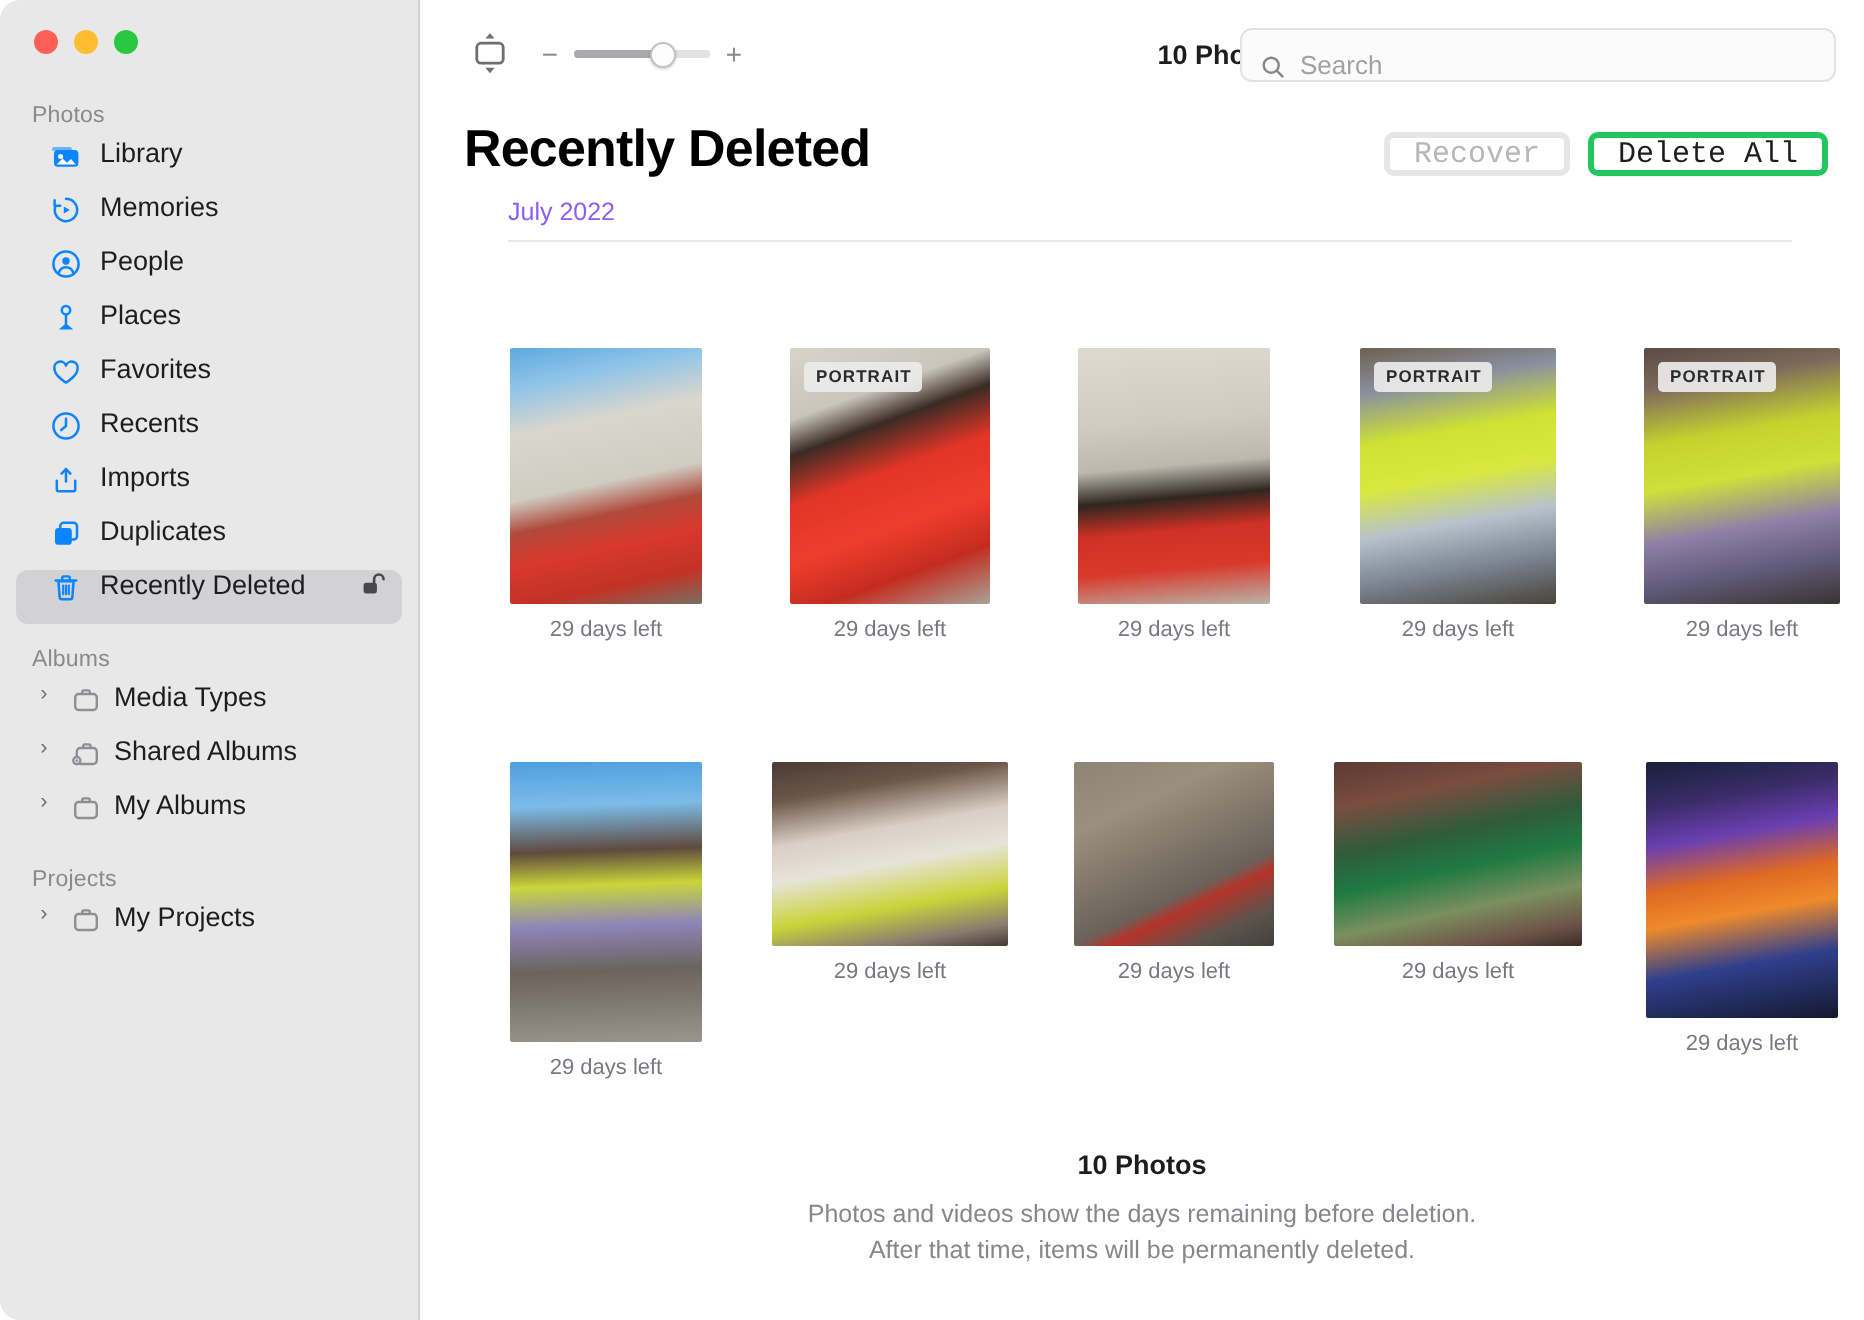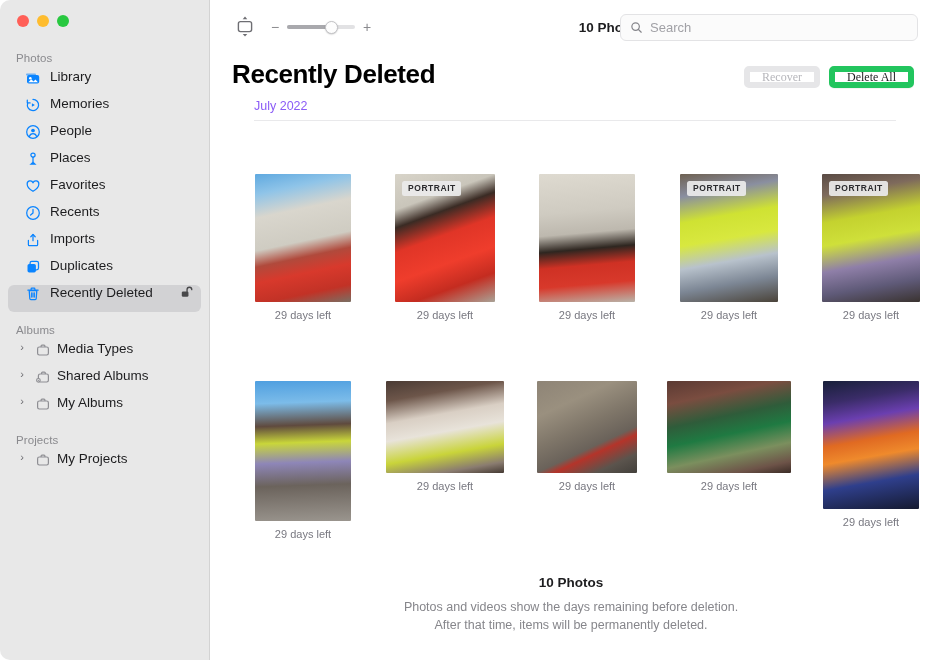--- a/index.html
+++ b/index.html
@@ -140,21 +140,21 @@
     color: #1d1d1f;
     pointer-events: none;
     padding-left: 80px;
   }
   #search-box {
     margin-left: auto;
     width: 298px; height: 27px;
     background: #fbfbfb;
     border: 1px solid #e3e3e5;
     border-radius: 6px;
-    display: flex; align-items: center;
+    display: flex; align-items: flex-end;
     padding: 0 9px;
     gap: 7px;
     position: relative; z-index: 2;
   }
   #search-box .sico { color: #86868b; display:flex; }
   #search-input {
     border: none; outline: none; background: transparent;
     font-family: "Liberation Sans", sans-serif;
     font-size: 13px;
     color: #1d1d1f;
@@ -174,24 +174,24 @@
     font-weight: bold;
     color: #000000;
     letter-spacing: -0.4px;
     line-height: 1.15;
   }
   #header-actions { margin-left: auto; display: flex; gap: 9px; padding-top: 6px; }
   .hdr-btn {
     height: 22px;
     padding: 0 12px;
     border-radius: 5px;
-    border: 6px solid #22c55e;
+    border: 3px solid #22c55e;
     background: #ffffff;
-    font-family: Liberation Serif, serif;
-    font-size: 12px;
+    font-family: Liberation Mono, monospace;
+    font-size: 15px;
     color: #1d1d1f;
     display: flex; align-items: center;
     box-shadow: 0 0.5px 0.8px rgba(0,0,0,0.05);
   }
   .hdr-btn.disabled { color: #b6b6bb; border-color: #e6e6e8; box-shadow: none; }
 
   
   #month-band {
     padding: 9px 18px 7px 22px;
     font-size: 12.5px;

